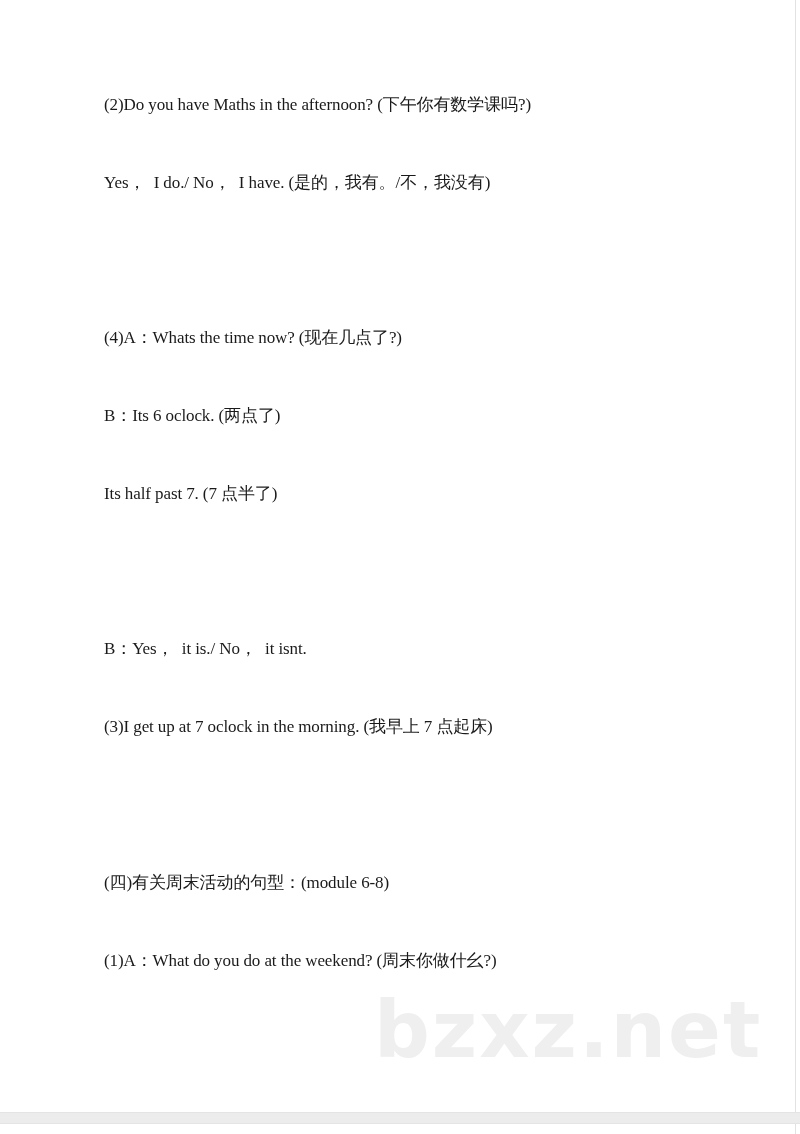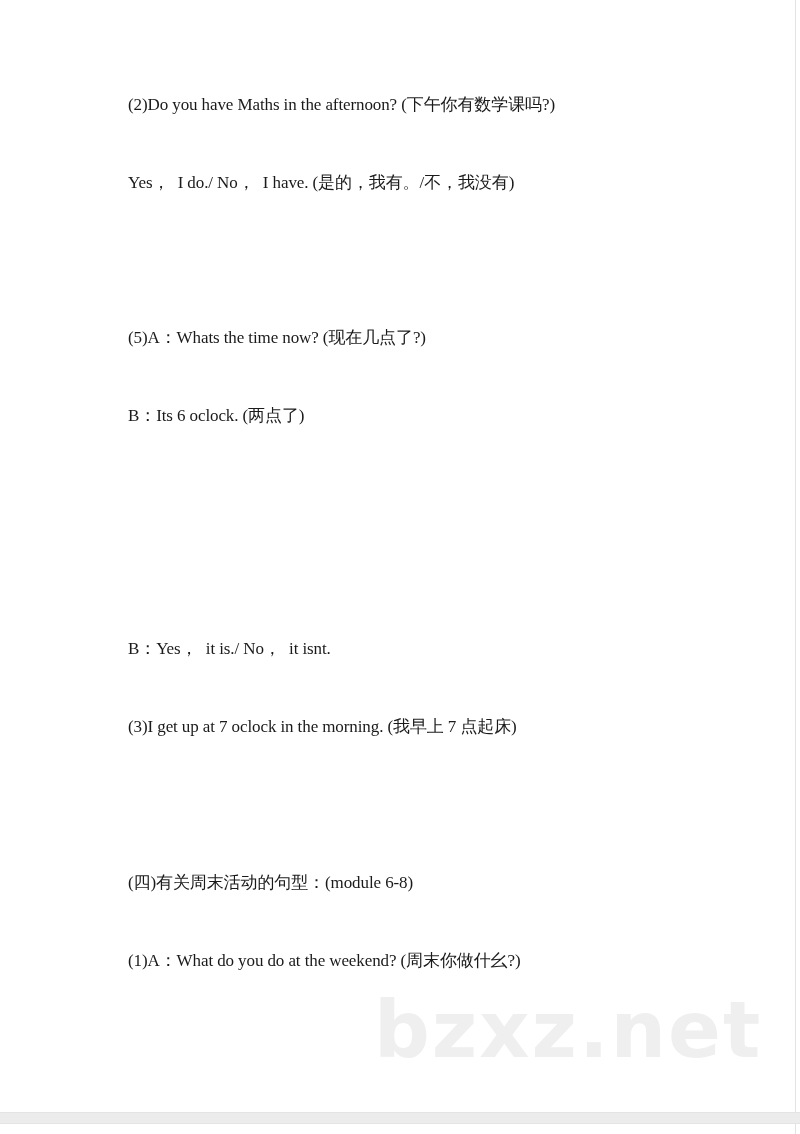--- a/index.html
+++ b/index.html
@@ -24,21 +24,20 @@
       background: #ffffff;
       border-right: 1px solid #e2e2e2;
     }
     .line {
       position: absolute;
       left: 104px;
       font-size: 17px;
       line-height: 22px;
       white-space: pre;
       letter-spacing: -0.1px;
-      margin-left: 24px;
     }
     .watermark {
       position: absolute;
       left: 374px;
       top: 990px;
       font-family: "DejaVu Sans", "Liberation Sans", sans-serif;
       font-weight: bold;
       font-size: 78px;
       line-height: 80px;
       color: #efefef;
@@ -64,22 +63,23 @@
       background: #ffffff;
       border-right: 1px solid #e2e2e2;
     }
   </style>
 </head>
 <body>
 
 <div class="page">
   <div class="line" style="top:94px">(2)Do you have Maths in the afternoon? (下午你有数学课吗?)</div>
   <div class="line" style="top:172px">Yes，  I do./ No，  I have. (是的，我有。/不，我没有)</div>
-  <div class="line" style="top:327px">(5)A：Whats the time now? (现在几点了?)</div>
+  <div class="line" style="top:327px">(4)A：Whats the time now? (现在几点了?)</div>
   <div class="line" style="top:405px">B：Its 6 oclock. (两点了)</div>
+  <div class="line" style="top:483px">Its half past 7. (7 点半了)</div>
   <div class="line" style="top:638px">B：Yes，  it is./ No，  it isnt.</div>
   <div class="line" style="top:716px">(3)I get up at 7 oclock in the morning. (我早上 7 点起床)</div>
   <div class="line" style="top:872px">(四)有关周末活动的句型：(module 6-8)</div>
   <div class="line" style="top:950px">(1)A：What do you do at the weekend? (周末你做什幺?)</div>
 
   <div class="watermark">bzxz.net</div>
 </div>
 
 <div class="page-gap"></div>
 <div class="next-page"></div>

